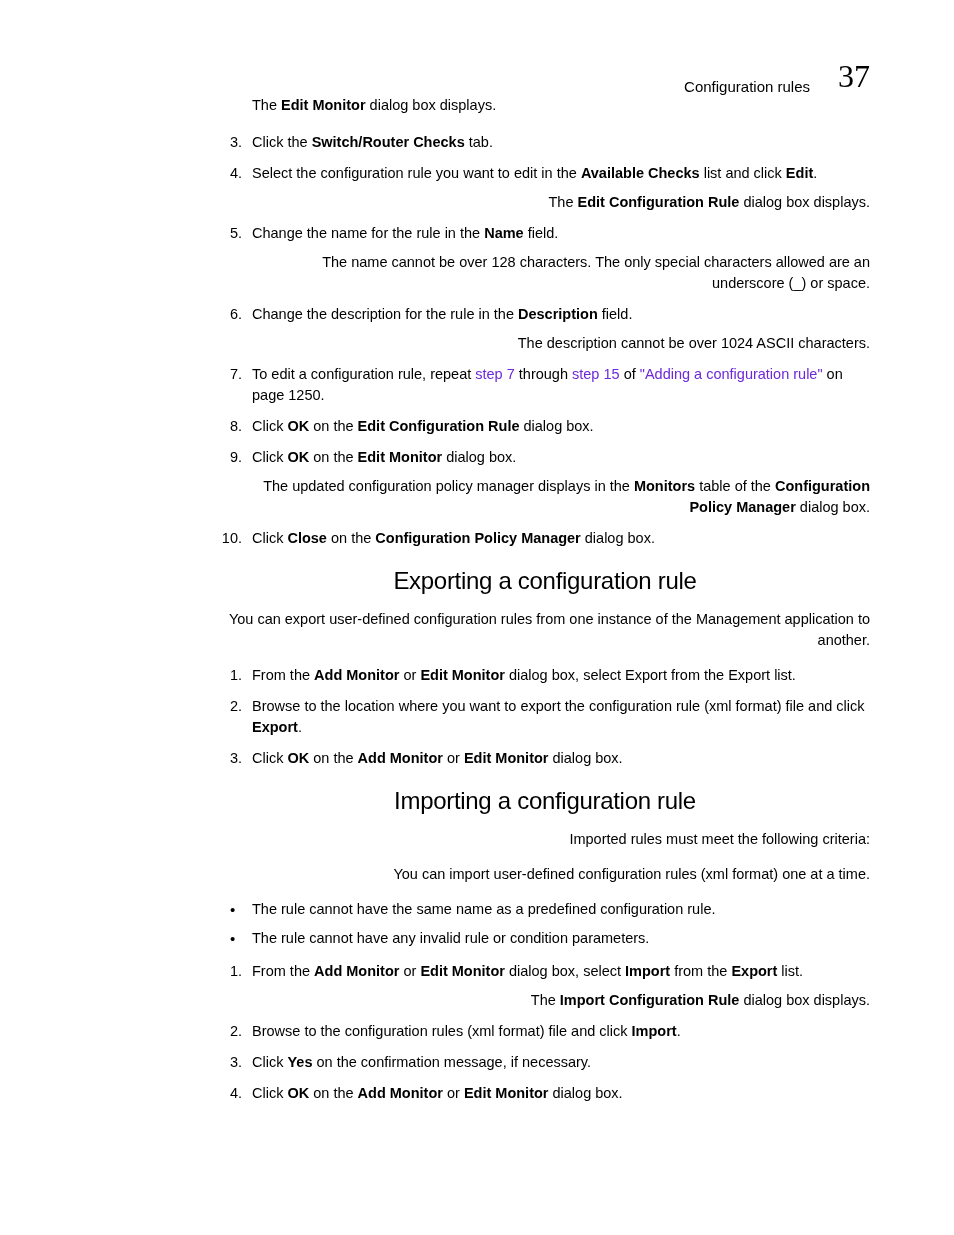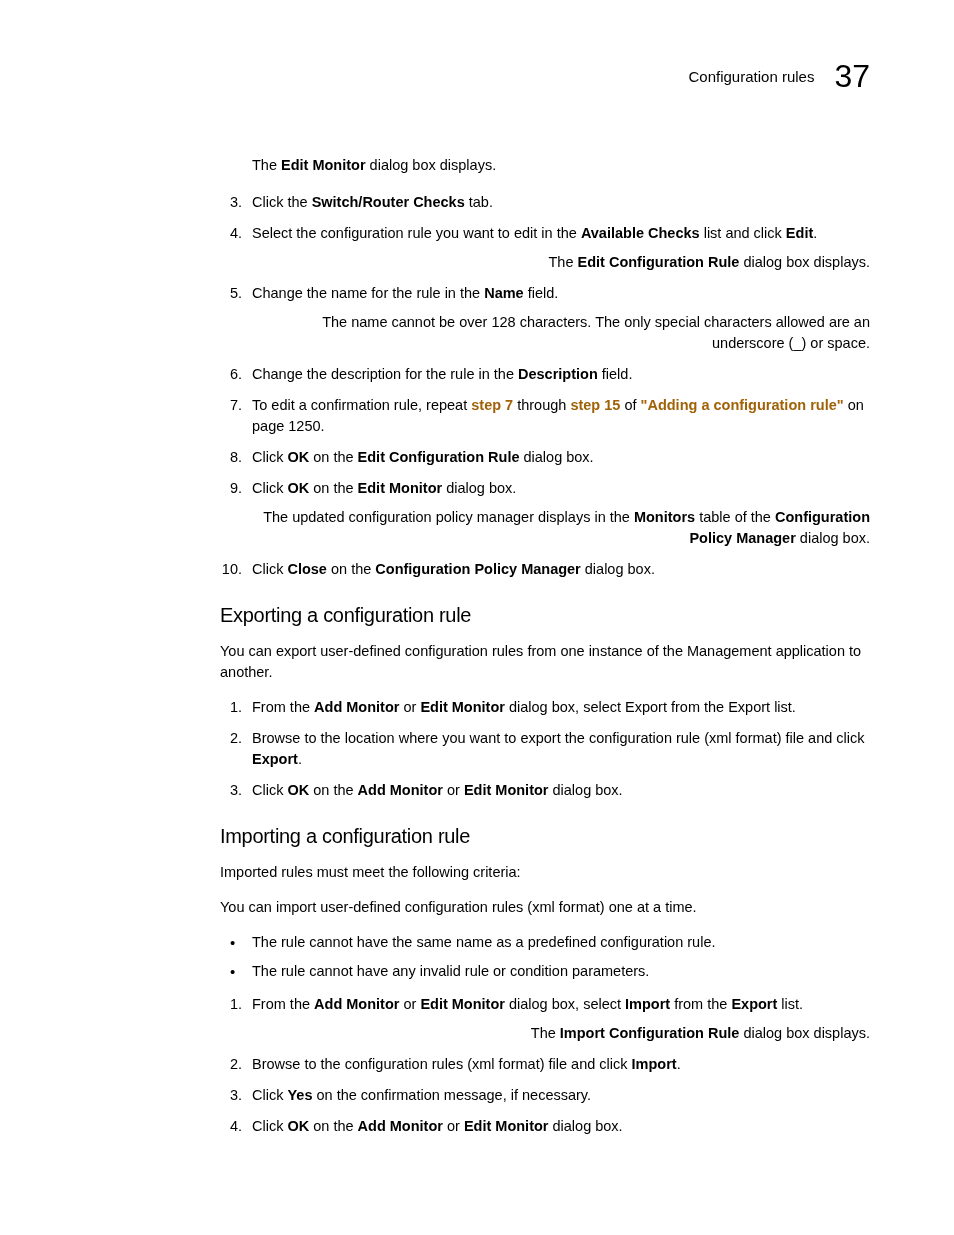--- a/index.html
+++ b/index.html
@@ -12,31 +12,30 @@
   .page {
     width: 954px;
     min-height: 1235px;
     box-sizing: border-box;
     padding: 58px 84px 60px 220px;
     position: relative;
   }
   .header {
     display: flex;
     justify-content: flex-end;
-    align-items: center;
-    gap: 20px;
-    margin-bottom: 60px;
+    align-items: flex-end;
+    gap: 28px;
   }
   .header-title {
     font-size: 15px;
     color: #000;
   }
   .header-num {
     font-size: 32px;
-    font-family: Liberation Sans, sans-serif;
+    font-family: Liberation Serif, serif;
     font-weight: 400;
   }
   .body-text, li {
     font-size: 14.5px;
     line-height: 1.45;
   }
   ol.numbered {
     list-style: none;
     padding-left: 0;
     margin: 0;
@@ -53,56 +52,57 @@
     text-align: right;
     width: 22px;
   }
   .sub-para {
     margin-top: 8px;
     text-align: right;
   }
   h2.section {
     font-family: Arial, Helvetica, sans-serif;
     font-weight: 400;
-    font-size: 20px;
-    margin-top: 24px;
+    font-size: 24px;
+    margin-top: 18px;
     margin-bottom: 14px;
     font-stretch: condensed;
+    text-align: center;
   }
   
   h2.section {
     letter-spacing: -0.3px;
   }
   .intro {
     font-size: 14.5px;
     line-height: 1.45;
     margin-bottom: 14px;
+    text-align: right;
   }
   ul.bullets {
     list-style: none;
     padding-left: 0;
     margin: 0 0 12px 0;
   }
   ul.bullets > li {
     position: relative;
     padding-left: 32px;
     margin-bottom: 8px;
   }
   ul.bullets > li::before {
     content: "•";
     position: absolute;
     left: 10px;
     top: 0;
     font-size: 15px;
   }
   b { font-weight: 700; }
   a.xref {
-    color: #a16207;
+    color: #6d28d9;
     text-decoration: none;
-    font-weight: bold;
   }
 </style>
 </head>
 <body>
 
 <div class="page">
 
   <div class="header">
     <span class="header-title">Configuration rules</span>
     <span class="header-num">37</span>
@@ -129,25 +129,26 @@
 
     <li>
       <span class="num">5.</span>
       <span>Change the name for the rule in the </span><b>Name</b><span> field.</span>
       <div class="sub-para">The name cannot be over 128 characters. The only special characters allowed are an underscore (_) or space.</div>
     </li>
 
     <li>
       <span class="num">6.</span>
       <span>Change the description for the rule in the </span><b>Description</b><span> field.</span>
+      <div class="sub-para">The description cannot be over 1024 ASCII characters.</div>
     </li>
 
     <li>
       <span class="num">7.</span>
-      <span>To edit a confirmation rule, repeat </span><a class="xref">step 7</a><span> through </span><a class="xref">step 15</a><span> of </span><a class="xref">"Adding a configuration rule"</a><span> on page 1250.</span>
+      <span>To edit a configuration rule, repeat </span><a class="xref">step 7</a><span> through </span><a class="xref">step 15</a><span> of </span><a class="xref">"Adding a configuration rule"</a><span> on page 1250.</span>
     </li>
 
     <li>
       <span class="num">8.</span>
       <span>Click </span><b>OK</b><span> on the </span><b>Edit Configuration Rule</b><span> dialog box.</span>
     </li>
 
     <li>
       <span class="num">9.</span>
       <span>Click </span><b>OK</b><span> on the </span><b>Edit Monitor</b><span> dialog box.</span>

